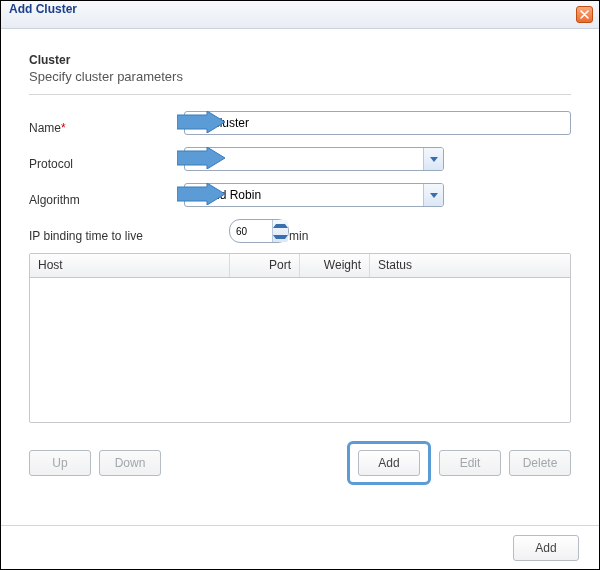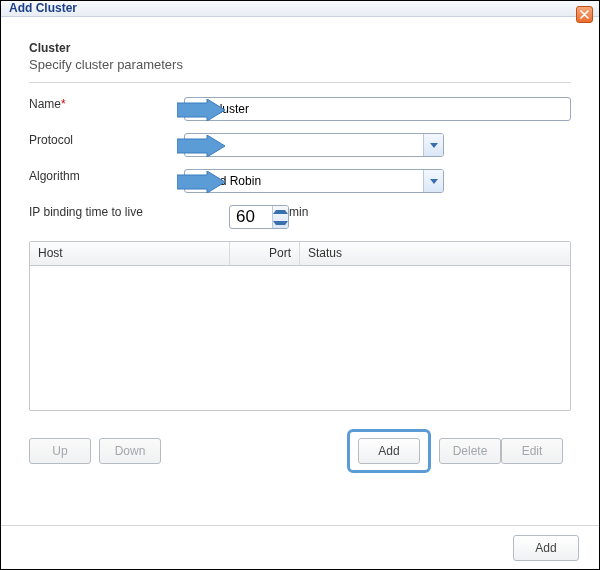--- a/index.html
+++ b/index.html
@@ -11,26 +11,26 @@
     background: #fff;
   }
   .dialog {
     width: 600px;
     height: 570px;
     border: 1px solid #000;
     position: relative;
     background: #fff;
   }
   .titlebar {
-    height: 16px;
+    height: 28px;
     background: linear-gradient(#f7f9fc, #e8edf4);
     border-bottom: 1px solid #c9d2de;
     display: flex;
-    align-items: flex-start;
-    padding: 0 8px;
+    align-items: flex-end;
+    padding: 12px 8px;
     position: relative;
   }
   .titlebar-text {
     color: #1b3f8b;
     font-weight: bold;
     font-size: 12px;
   }
   .close-btn {
     position: absolute;
     right: 6px;
@@ -59,21 +59,21 @@
     color: #555;
     margin-top: 2px;
   }
   .hr {
     border: none;
     border-top: 1px solid #d6d6d6;
     margin: 10px 0 14px 0;
   }
   .form-row {
     display: flex;
-    align-items: flex-start;
+    align-items: flex-end;
     margin-bottom: 10px;
     position: relative;
     height: 26px;
   }
   .form-label {
     width: 155px;
     color: #333;
     font-size: 12px;
   }
   .req { color: #c00; }
@@ -113,23 +113,23 @@
     justify-content: center;
   }
   .spinner-wrap {
     position: relative;
     width: 60px;
   }
   .spinner-input {
     width: 100%;
     height: 24px;
     border: 1px solid #9aa9bc;
-    border-radius: 3px;
+    border-radius: 11px;
     padding: 2px 20px 2px 6px;
-    font-size: 17px;
+    font-size: 10px;
     background: #fff;
   }
   .spinner-btns {
     position: absolute;
     right: 1px;
     top: 1px;
     width: 16px;
     height: 22px;
     background: linear-gradient(#f4f8fd, #dbe7f6);
     border-left: 1px solid #b9c8db;
@@ -296,34 +296,35 @@
             </div>
         </div>
       </div>
       <span class="unit">min</span>
     </div>
 
     <div class="table">
       <div class="thead">
         <div class="th th-host">Host</div>
         <div class="th th-port">Port</div>
+        <div class="th th-weight">Weight</div>
         <div class="th th-status">Status</div>
       </div>
       <div class="tbody"></div>
     </div>
 
     <div class="btn-row">
       <button class="btn disabled">Up</button>
       <button class="btn disabled">Down</button>
       <div class="spacer"></div>
       <span class="add-highlight">
         <button class="btn">Add</button>
       </span>
+      <button class="btn disabled">Edit</button>
       <button class="btn disabled" style="margin-right:0">Delete</button>
-      <button class="btn disabled">Edit</button>
     </div>
 
   </div>
 
   <div class="footer">
     <button class="btn">Add</button>
   </div>
 
 </div>
 

